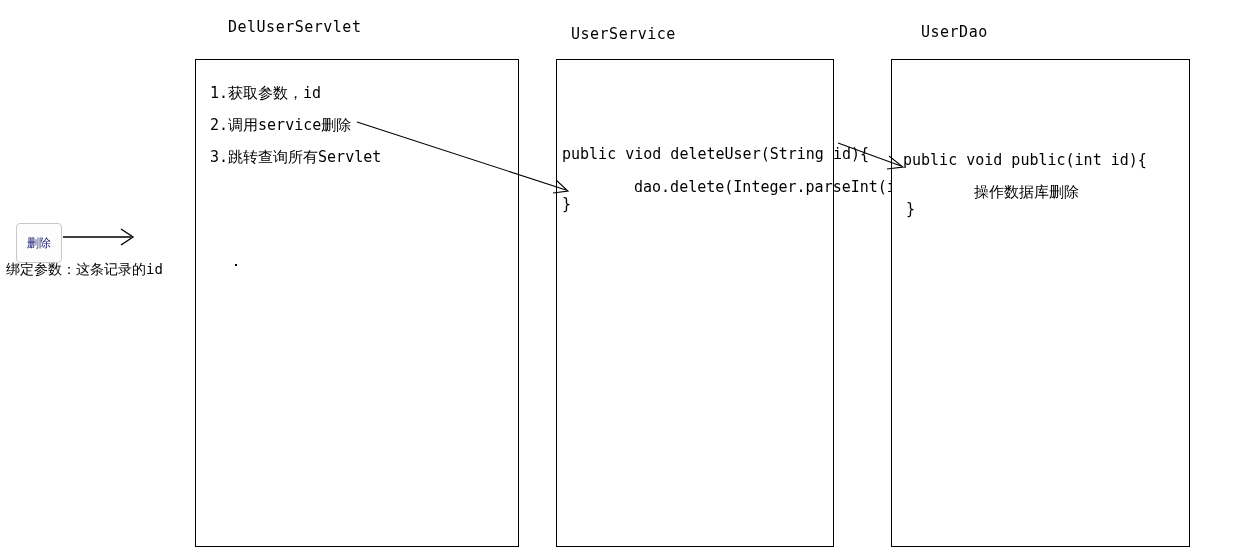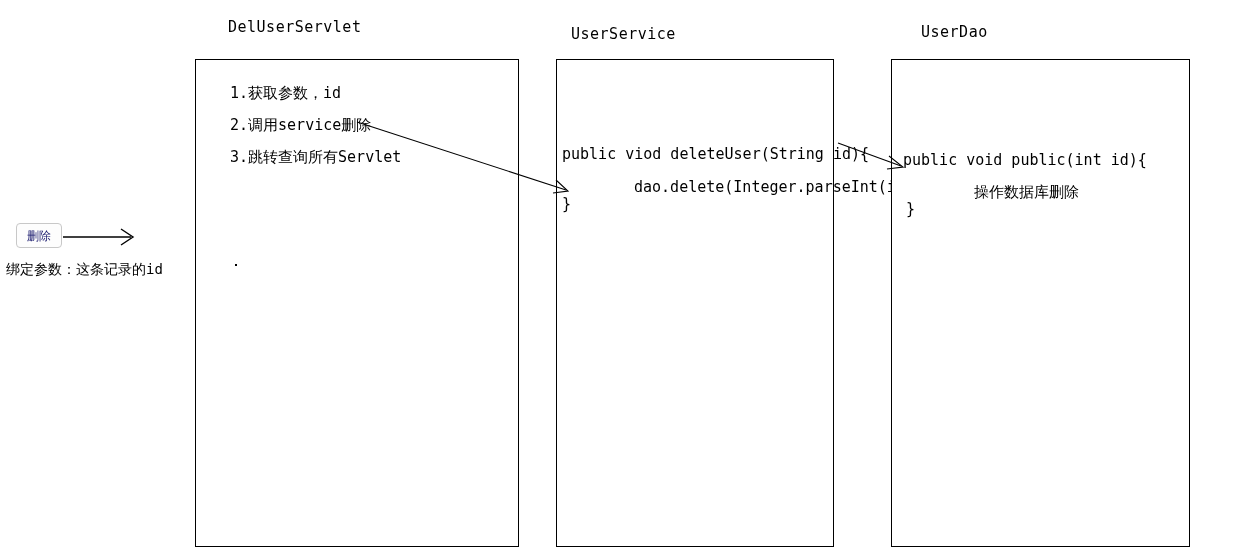--- a/index.html
+++ b/index.html
@@ -49,28 +49,27 @@
     white-space: pre;
     letter-spacing: 0px;
     color: #000;
   }
   .list-line {
     position: absolute;
     font-family: "DejaVu Sans Mono", "Liberation Mono", monospace;
     font-size: 15px;
     white-space: pre;
     color: #000;
-    margin-left: 20px;
   }
   .btn-delete {
     position: absolute;
     left: 16px;
     top: 211px;
     width: 46px;
-    height: 25px;
+    height: 40px;
     border: 1px solid #c8c8c8;
     border-radius: 4px;
     background: #fdfdfd;
     color: #1a1a6e;
     font-family: Liberation Serif, serif;
     font-size: 12px;
     line-height: 25px;
     text-align: center;
     box-sizing: border-box;
     cursor: pointer;

